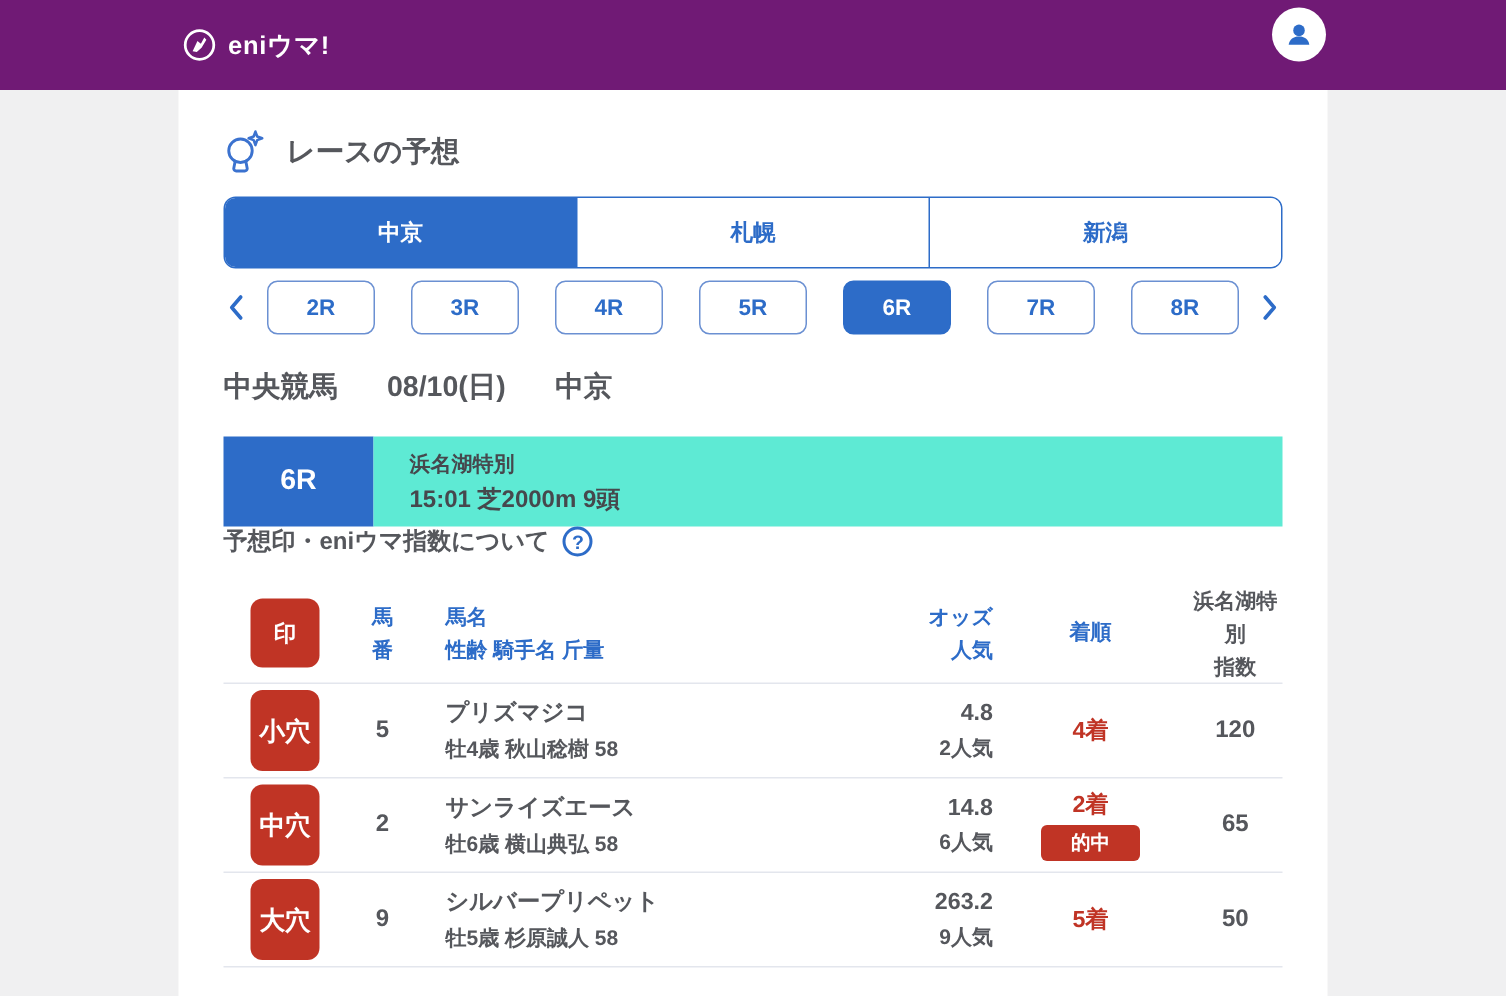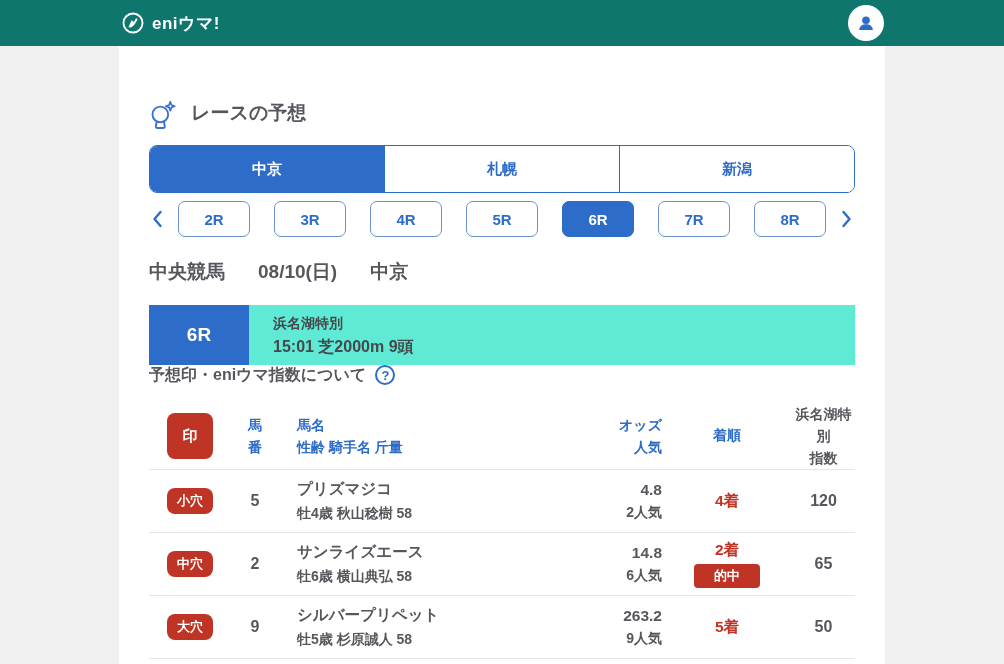--- a/index.html
+++ b/index.html
@@ -4,36 +4,36 @@
 <style>
   * { margin:0; padding:0; box-sizing:border-box; }
   html,body { width:1004px; height:664px; overflow:hidden; }
   body {
     background:#f0f0f1;
     font-family:"Liberation Sans","DejaVu Sans",sans-serif;
     color:#55575c;
   }
   
   .appbar {
-    position:relative; height:46px; background:#0f766e;
+    position:relative; height:60px; background:#701a75;
     display:flex; align-items:center; padding-left:122px;
   }
   .logo { display:flex; align-items:center; gap:8px; cursor:pointer; }
   .logo-text { color:#fff; font-weight:bold; font-size:17px; letter-spacing:.5px; }
   .avatar-btn {
     position:absolute; right:120px; top:5px; width:36px; height:36px;
     border-radius:50%; background:#fff; border:none; cursor:pointer;
     display:flex; align-items:center; justify-content:center;
   }
   
   .card {
     width:766px; margin:0 auto; background:#fff;
     min-height:618px; padding:0 30px 20px;
   }
-  .section-head { display:flex; gap:14px; padding-top:54px; }
+  .section-head { display:flex; align-items:center; gap:14px; padding-top:26px; }
   .section-head h1 { font-size:19px; font-weight:bold; color:#55575c; }
   
   .venue-tabs {
     display:flex; margin-top:15px; height:48px;
     border:1px solid #2d6cc8; border-radius:8px; overflow:hidden;
   }
   .vtab {
     flex:1; background:#fff; color:#2d6cc8; border:none; cursor:pointer;
     font-weight:bold; font-size:15px; font-family:inherit;
     border-left:1px solid #2d6cc8;
@@ -76,21 +76,21 @@
     align-items:center;
   }
   .thead { min-height:60px; border-bottom:1px solid #e3e6ed; color:#2d6cc8; font-weight:bold; font-size:14px; }
   .thead .two-line span { display:block; line-height:22px; }
   .trow { height:63px; border-bottom:1px solid #e3e6ed; }
   .mark-badge {
     width:46px; margin-left:18px; background:#c03425; color:#fff; border-radius:8px;
     font-weight:bold; display:flex; align-items:center; justify-content:center;
   }
   .thead .mark-badge { height:46px; font-size:15px; }
-  .trow .mark-badge { height:26px; font-size:13px; }
+  .trow .mark-badge { height:54px; font-size:17px; }
   .c-num { text-align:center; }
   .trow .c-num { font-size:16px; font-weight:bold; }
   .c-name { padding-left:10px; }
   .horse-name { font-size:15.5px; font-weight:bold; color:#55575c; }
   .horse-detail { font-size:14px; font-weight:bold; color:#55575c; margin-top:5px; }
   .c-odds { text-align:right; }
   .odds-val { font-size:15.5px; font-weight:bold; }
   .odds-pop { font-size:14px; font-weight:bold; margin-top:5px; }
   .c-result { display:flex; flex-direction:column; align-items:center; justify-content:center; }
   .result-text { color:#c03425; font-weight:bold; font-size:15.5px; }

